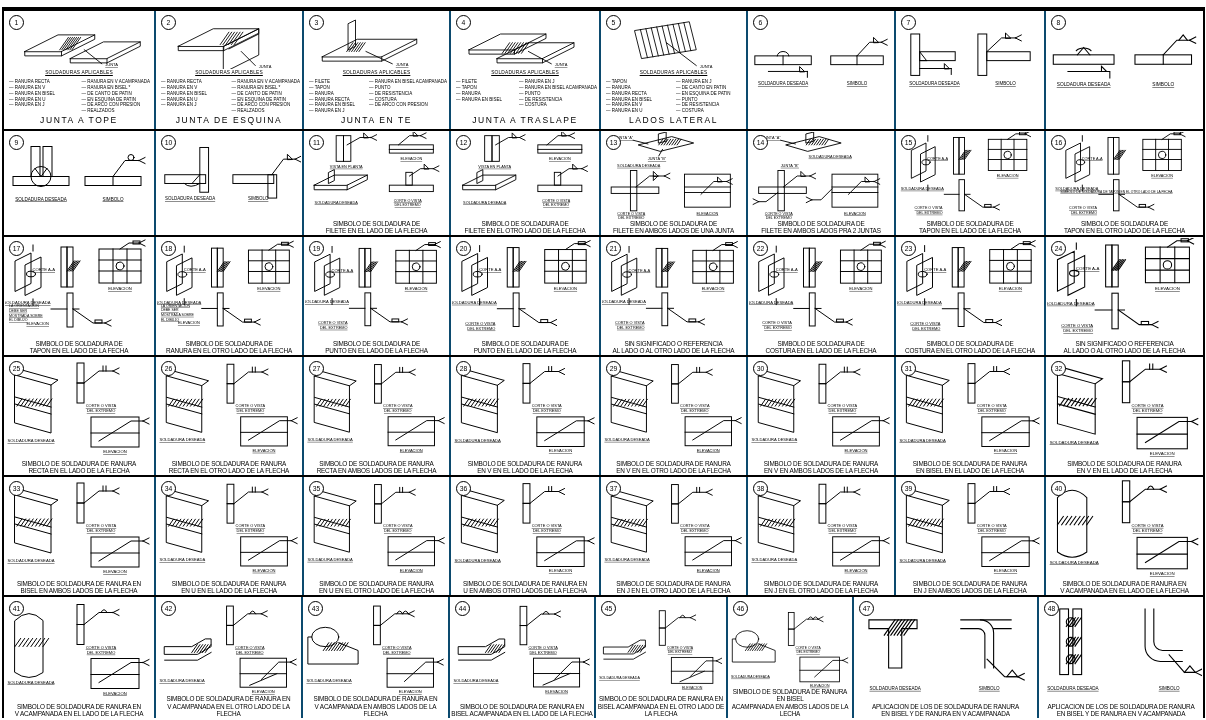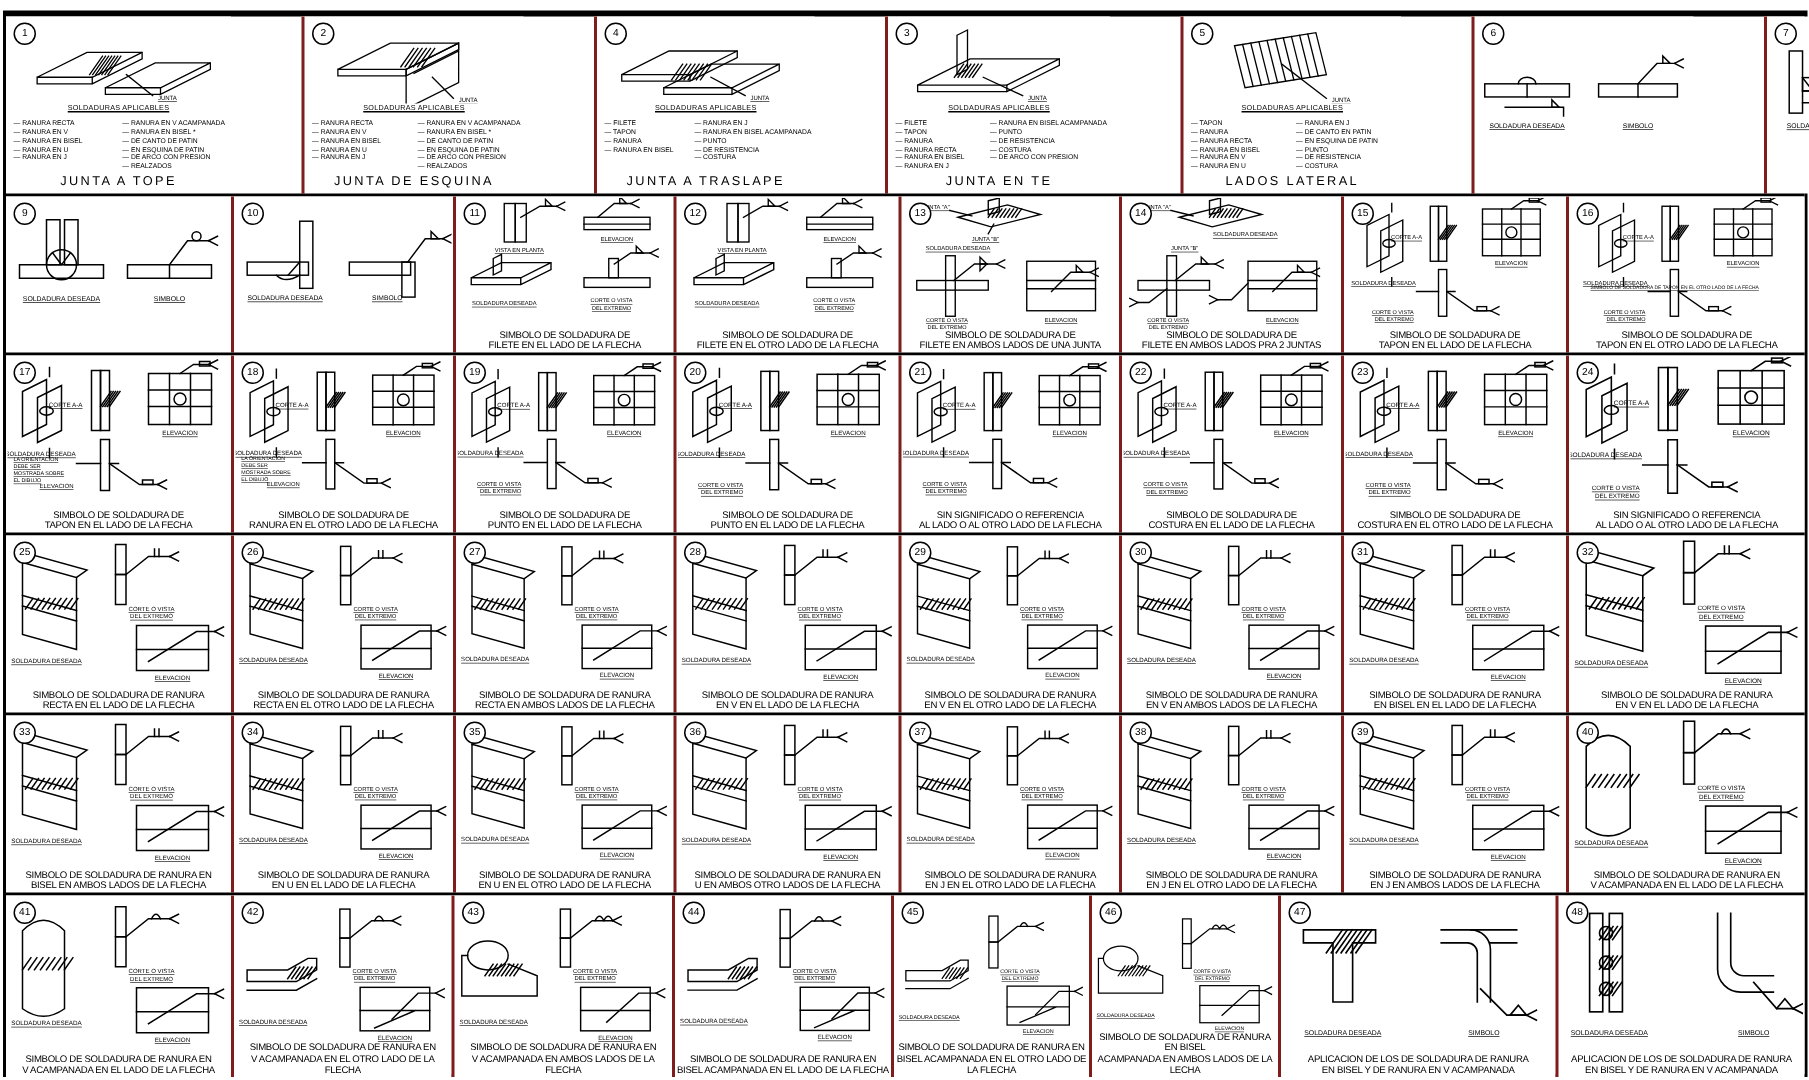--- a/index.html
+++ b/index.html
@@ -1,20 +1,20 @@
 <!DOCTYPE html>
 <html><head>
 <meta charset="utf-8">
 <style>
   html,body{margin:0;padding:0;background:#fff;}
   body{width:1206px;height:720px;position:relative;font-family:"Liberation Sans",sans-serif;color:#000;}
   #frame{position:absolute;left:2px;top:7px;width:1199px;height:705px;border:2px solid #000;border-top:4px solid #000;background:#fff;}
   .row{display:grid;border-top:2px solid #000;position:relative;}
   .row:first-child{border-top:none;}
-  .cell{position:relative;border-left:2px solid #7f1d1d;overflow:hidden;background:#fff;}
+  .cell{position:relative;border-left:2px solid #0c4a6e;overflow:hidden;background:#fff;}
   .cell:first-child{border-left:none;}
   .badge{position:absolute;top:4px;left:5px;width:13px;height:13px;border:1px solid #000;border-radius:50%;
          font-size:6.8px;line-height:13px;text-align:center;z-index:3;background:#fff;}
   .cap{position:absolute;left:1px;right:1px;bottom:1px;text-align:center;font-size:6.4px;line-height:1.12;
        white-space:pre-line;letter-spacing:-0.2px;z-index:2;}
   .cap.big{font-size:8.5px;letter-spacing:1.6px;bottom:3px;}
   .diag{position:absolute;left:1px;right:1px;top:1px;bottom:15px;z-index:1;}
   .diag.nocap{bottom:2px;}
   .diag.joint{inset:2px 2px auto 2px;height:56px;}
   .subtitle{position:absolute;top:59px;left:0;right:0;text-align:center;font-size:4.8px;
@@ -23,21 +23,21 @@
          font-size:4.5px;line-height:1.3;}
   .lists .col{flex:1;}
   .lists .li{white-space:nowrap;}
   svg{width:100%;height:100%;display:block;}
   svg text{fill:#000;stroke:none;font-family:"Liberation Sans",sans-serif;}
 </style>
 </head>
 <body>
 
 <div id="frame">
-    <div class="row" style="grid-template-columns: 150px 148px 147px 150px 147px 148px 150px 1fr; height: 118px; gap: 47px;">
+    <div class="row" style="grid-template-columns: 150px 148px 147px 150px 147px 148px 150px 1fr; height: 118px;">
       <div class="cell">
         <span class="badge">1</span>
         <div class="diag joint">
           <svg viewBox="0 0 148 64" preserveAspectRatio="xMidYMid meet">
             <g fill="none" stroke="#000" stroke-width="1" stroke-linecap="square">
               <path d="M12 44 l38 -19 h42 l-38 19 z"></path>
               <path d="M12 44 v5 h42 v-5 M54 49 l38 -19 v-5"></path>
               <path d="M64 52 l38 -19 h42 l-38 19 z"></path>
               <path d="M64 52 v5 h42 v-5 M106 57 l38 -19 v-5"></path>
               <path d="M52 42 l9.799999999999999 -14"></path>
@@ -105,60 +105,20 @@
             <div class="li"><span>— </span><span>RANURA EN BISEL *</span></div>
             <div class="li"><span>— </span><span>DE CANTO DE PATIN</span></div>
             <div class="li"><span>— </span><span>EN ESQUINA DE PATIN</span></div>
             <div class="li"><span>— </span><span>DE ARCO CON PRESION</span></div>
             <div class="li"><span>— </span><span>REALZADOS</span></div>
           </div>
         </div>
         <div class="cap big">JUNTA DE ESQUINA</div>
       </div>
       <div class="cell">
-        <span class="badge">4</span>
-        <div class="diag joint">
-          <svg viewBox="0 0 148 64" preserveAspectRatio="xMidYMid meet">
-            <g fill="none" stroke="#000" stroke-width="1" stroke-linecap="square">
-              <path d="M10 42 l36 -18 h52 l-36 18 z"></path>
-              <path d="M10 42 v5 h52 v-5 M62 47 l36 -18 v-5"></path>
-              <path d="M42 52 l36 -18 h52 l-36 18 z"></path>
-              <path d="M42 52 v5 h52 v-5 M94 57 l36 -18 v-5"></path>
-              <path d="M48 46 l8.399999999999999 -12"></path>
-              <path d="M51.142857142857146 46 l8.399999999999999 -12"></path>
-              <path d="M54.285714285714285 46 l8.399999999999999 -12"></path>
-              <path d="M57.42857142857143 46 l8.399999999999999 -12"></path>
-              <path d="M60.57142857142857 46 l8.399999999999999 -12"></path>
-              <path d="M63.714285714285715 46 l8.399999999999999 -12"></path>
-              <path d="M66.85714285714286 46 l8.399999999999999 -12"></path>
-              <path d="M70 46 l8.399999999999999 -12"></path>
-              <path d="M78 44 L104 58"></path>
-            </g>
-            <text x="108" y="61" text-anchor="start" font-size="4.6" text-decoration="underline"><tspan x="108" dy="0">JUNTA</tspan></text>
-          </svg>
-        </div>
-        <div class="subtitle">SOLDADURAS APLICABLES</div>
-        <div class="lists">
-          <div class="col">
-            <div class="li"><span>— </span><span>FILETE</span></div>
-            <div class="li"><span>— </span><span>TAPON</span></div>
-            <div class="li"><span>— </span><span>RANURA</span></div>
-            <div class="li"><span>— </span><span>RANURA EN BISEL</span></div>
-          </div>
-          <div class="col">
-            <div class="li"><span>— </span><span>RANURA EN J</span></div>
-            <div class="li"><span>— </span><span>RANURA EN BISEL ACAMPANADA</span></div>
-            <div class="li"><span>— </span><span>PUNTO</span></div>
-            <div class="li"><span>— </span><span>DE RESISTENCIA</span></div>
-            <div class="li"><span>— </span><span>COSTURA</span></div>
-          </div>
-        </div>
-        <div class="cap big">JUNTA A TRASLAPE</div>
-      </div>
-      <div class="cell">
         <span class="badge">3</span>
         <div class="diag joint">
           <svg viewBox="0 0 148 64" preserveAspectRatio="xMidYMid meet">
             <g fill="none" stroke="#000" stroke-width="1" stroke-linecap="square">
               <path d="M12 50 l40 -20 h68 l-40 20 z"></path>
               <path d="M12 50 v5 h68 v-5 M80 55 l40 -20 v-5"></path>
               <path d="M42 12 l8 -4 v30 l-8 4 z"></path>
               <path d="M40 44 l7 -10"></path>
               <path d="M42.8 44 l7 -10"></path>
               <path d="M45.6 44 l7 -10"></path>
@@ -182,20 +142,60 @@
           </div>
           <div class="col">
             <div class="li"><span>— </span><span>RANURA EN BISEL ACAMPANADA</span></div>
             <div class="li"><span>— </span><span>PUNTO</span></div>
             <div class="li"><span>— </span><span>DE RESISTENCIA</span></div>
             <div class="li"><span>— </span><span>COSTURA</span></div>
             <div class="li"><span>— </span><span>DE ARCO CON PRESION</span></div>
           </div>
         </div>
         <div class="cap big">JUNTA EN TE</div>
+      </div>
+      <div class="cell">
+        <span class="badge">4</span>
+        <div class="diag joint">
+          <svg viewBox="0 0 148 64" preserveAspectRatio="xMidYMid meet">
+            <g fill="none" stroke="#000" stroke-width="1" stroke-linecap="square">
+              <path d="M10 42 l36 -18 h52 l-36 18 z"></path>
+              <path d="M10 42 v5 h52 v-5 M62 47 l36 -18 v-5"></path>
+              <path d="M42 52 l36 -18 h52 l-36 18 z"></path>
+              <path d="M42 52 v5 h52 v-5 M94 57 l36 -18 v-5"></path>
+              <path d="M48 46 l8.399999999999999 -12"></path>
+              <path d="M51.142857142857146 46 l8.399999999999999 -12"></path>
+              <path d="M54.285714285714285 46 l8.399999999999999 -12"></path>
+              <path d="M57.42857142857143 46 l8.399999999999999 -12"></path>
+              <path d="M60.57142857142857 46 l8.399999999999999 -12"></path>
+              <path d="M63.714285714285715 46 l8.399999999999999 -12"></path>
+              <path d="M66.85714285714286 46 l8.399999999999999 -12"></path>
+              <path d="M70 46 l8.399999999999999 -12"></path>
+              <path d="M78 44 L104 58"></path>
+            </g>
+            <text x="108" y="61" text-anchor="start" font-size="4.6" text-decoration="underline"><tspan x="108" dy="0">JUNTA</tspan></text>
+          </svg>
+        </div>
+        <div class="subtitle">SOLDADURAS APLICABLES</div>
+        <div class="lists">
+          <div class="col">
+            <div class="li"><span>— </span><span>FILETE</span></div>
+            <div class="li"><span>— </span><span>TAPON</span></div>
+            <div class="li"><span>— </span><span>RANURA</span></div>
+            <div class="li"><span>— </span><span>RANURA EN BISEL</span></div>
+          </div>
+          <div class="col">
+            <div class="li"><span>— </span><span>RANURA EN J</span></div>
+            <div class="li"><span>— </span><span>RANURA EN BISEL ACAMPANADA</span></div>
+            <div class="li"><span>— </span><span>PUNTO</span></div>
+            <div class="li"><span>— </span><span>DE RESISTENCIA</span></div>
+            <div class="li"><span>— </span><span>COSTURA</span></div>
+          </div>
+        </div>
+        <div class="cap big">JUNTA A TRASLAPE</div>
       </div>
       <div class="cell">
         <span class="badge">5</span>
         <div class="diag joint">
           <svg viewBox="0 0 148 64" preserveAspectRatio="xMidYMid meet">
             <g fill="none" stroke="#000" stroke-width="1" stroke-linecap="square">
               <path d="M30 20 L92 10 L100 42 L38 52 z"></path>
               <path d="M36.2 19 L44.2 51"></path>
               <path d="M42.4 18 L50.4 50"></path>
               <path d="M48.6 17 L56.6 49"></path>

